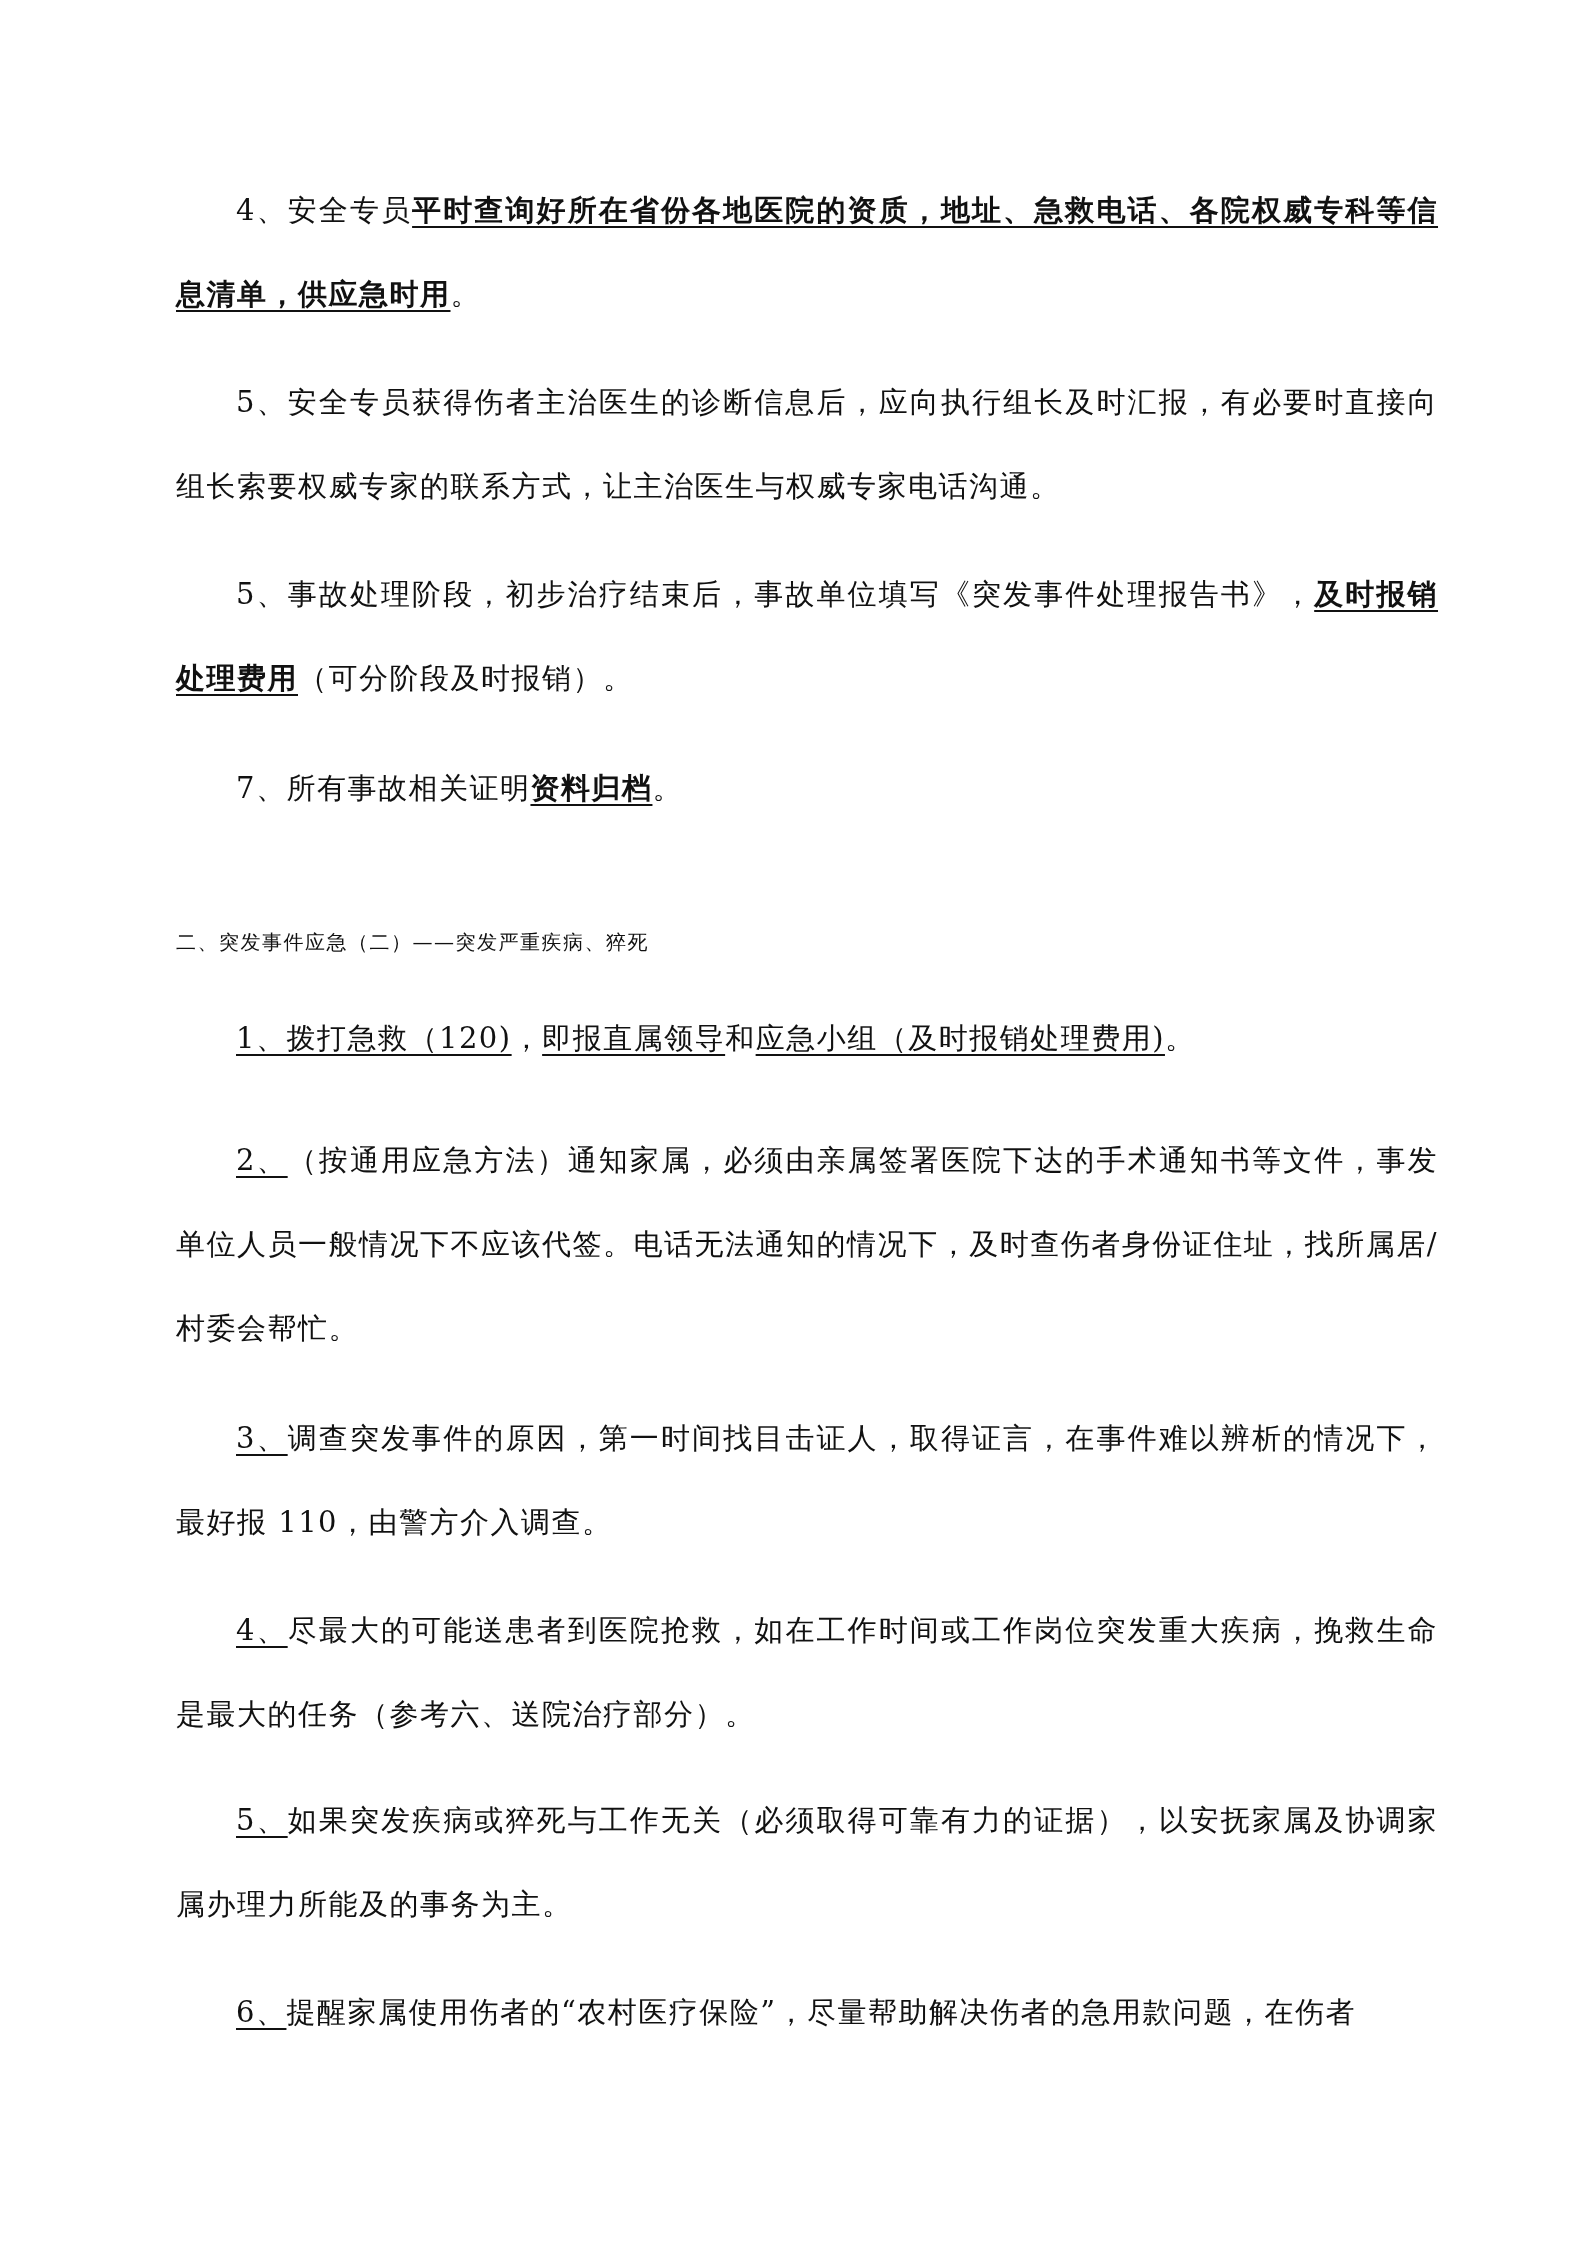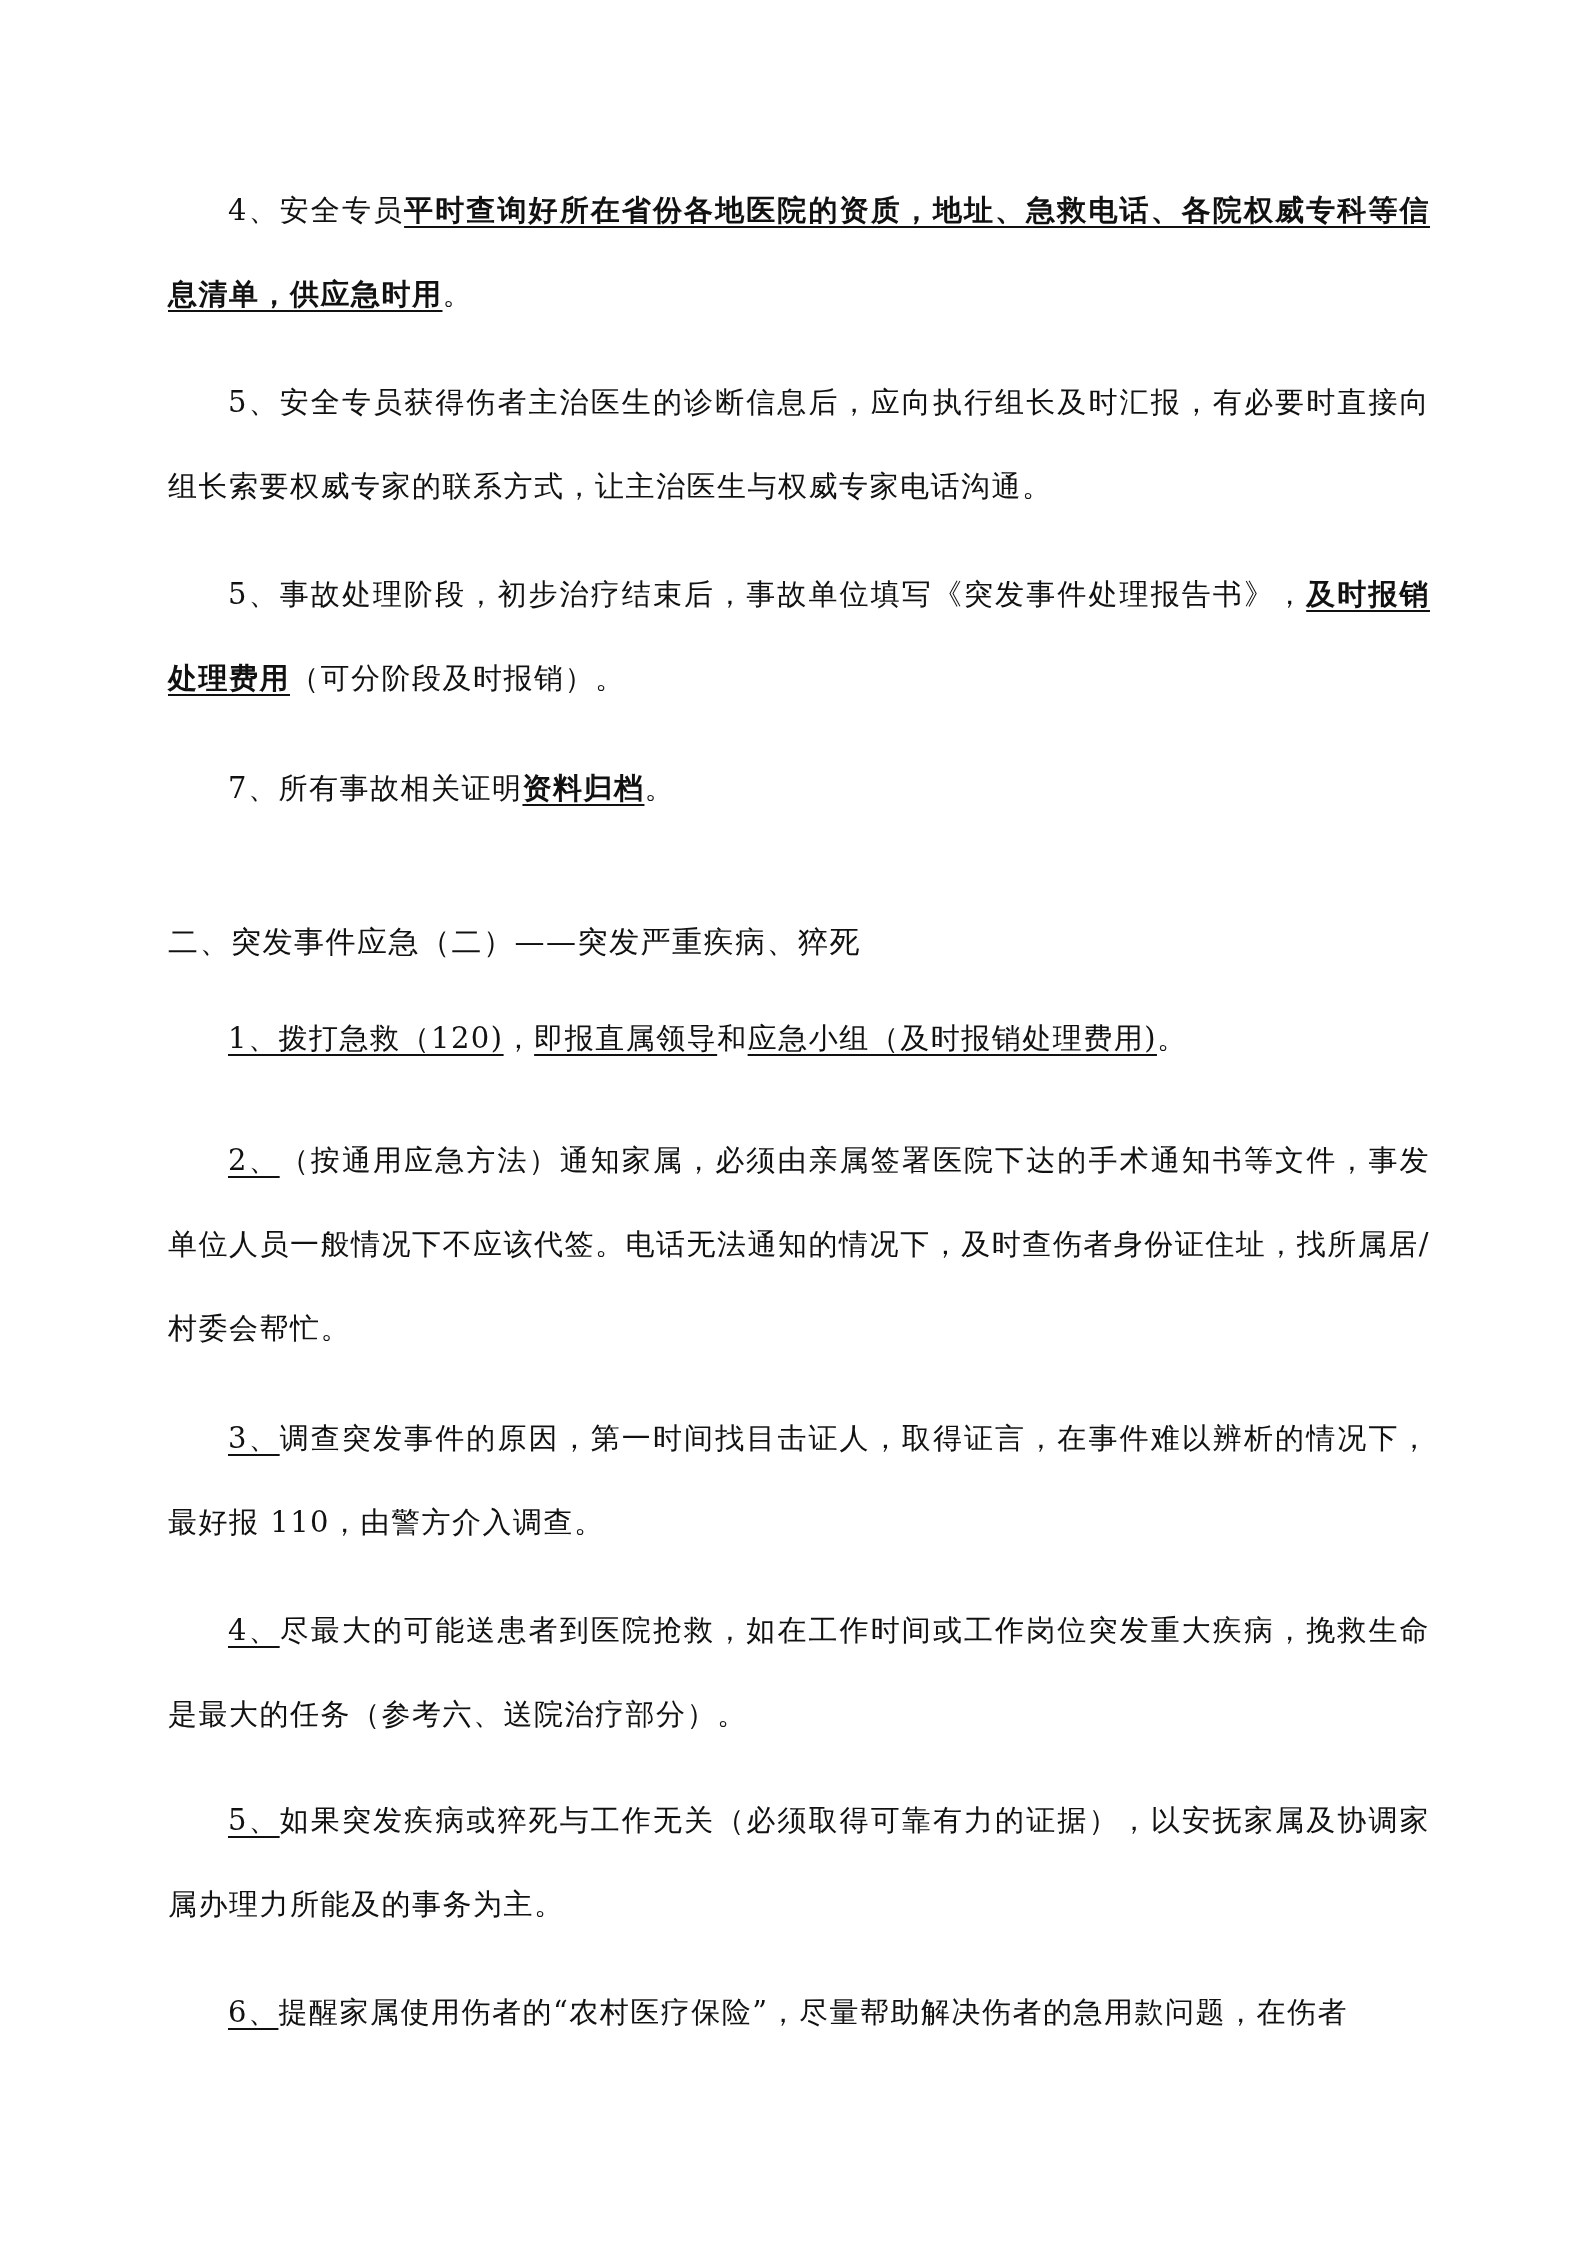--- a/index.html
+++ b/index.html
@@ -1,30 +1,30 @@
 <!DOCTYPE html>
 <html><head>
 <meta charset="utf-8">
 <style>
   html, body { margin: 0; padding: 0; background: #ffffff; }
   body {
     width: 1587px; height: 2245px; position: relative; overflow: hidden;
     font-family: "DejaVu Serif", "Liberation Serif", serif;
     color: #111111;
   }
-  .page { position: absolute; left: 0; top: 0; width: 1411px; height: 2245px; }
+  .page { position: absolute; left: 8px; top: 0; width: 1411px; height: 2245px; }
   .para {
     position: absolute; left: 168px; width: 1262px;
     font-size: 29px; line-height: 84px; letter-spacing: 1.5px;
     text-align: justify; text-justify: inter-character;
   }
   .para.indent { text-indent: 60px; }
   .u { text-decoration: underline; text-underline-offset: 6px; text-decoration-thickness: 2px; }
   .b { font-weight: bold; }
-  .heading { position: absolute; left: 168px; font-size: 30px; line-height: 60px; letter-spacing: 1.5px; text-align: center; }
+  .heading { position: absolute; left: 168px; font-size: 20px; line-height: 60px; letter-spacing: 1.5px; text-align: center; }
 </style>
 </head>
 <body>
 
 <div class="page">
 
   <p class="para indent" style="top:168px;margin:0;">
     <span>4、安全专员</span><span class="u b">平时查询好所在省份各地医院的资质，地址、急救电话、各院权威专科等信息清单，供应急时用</span><span>。</span>
   </p>
 

